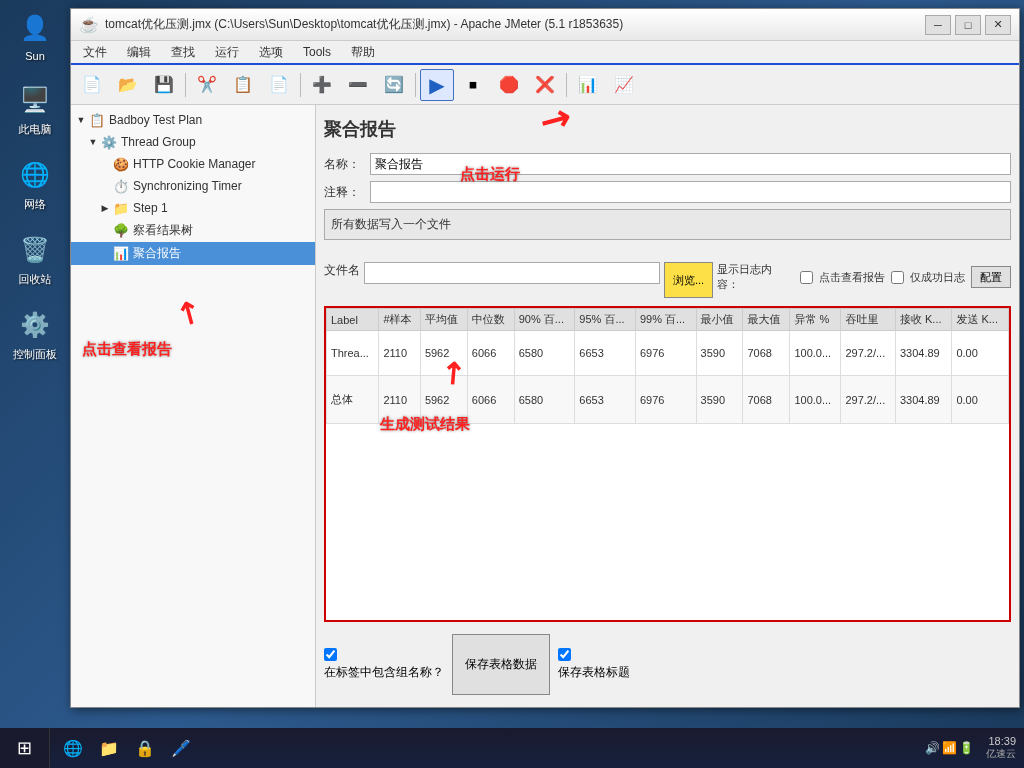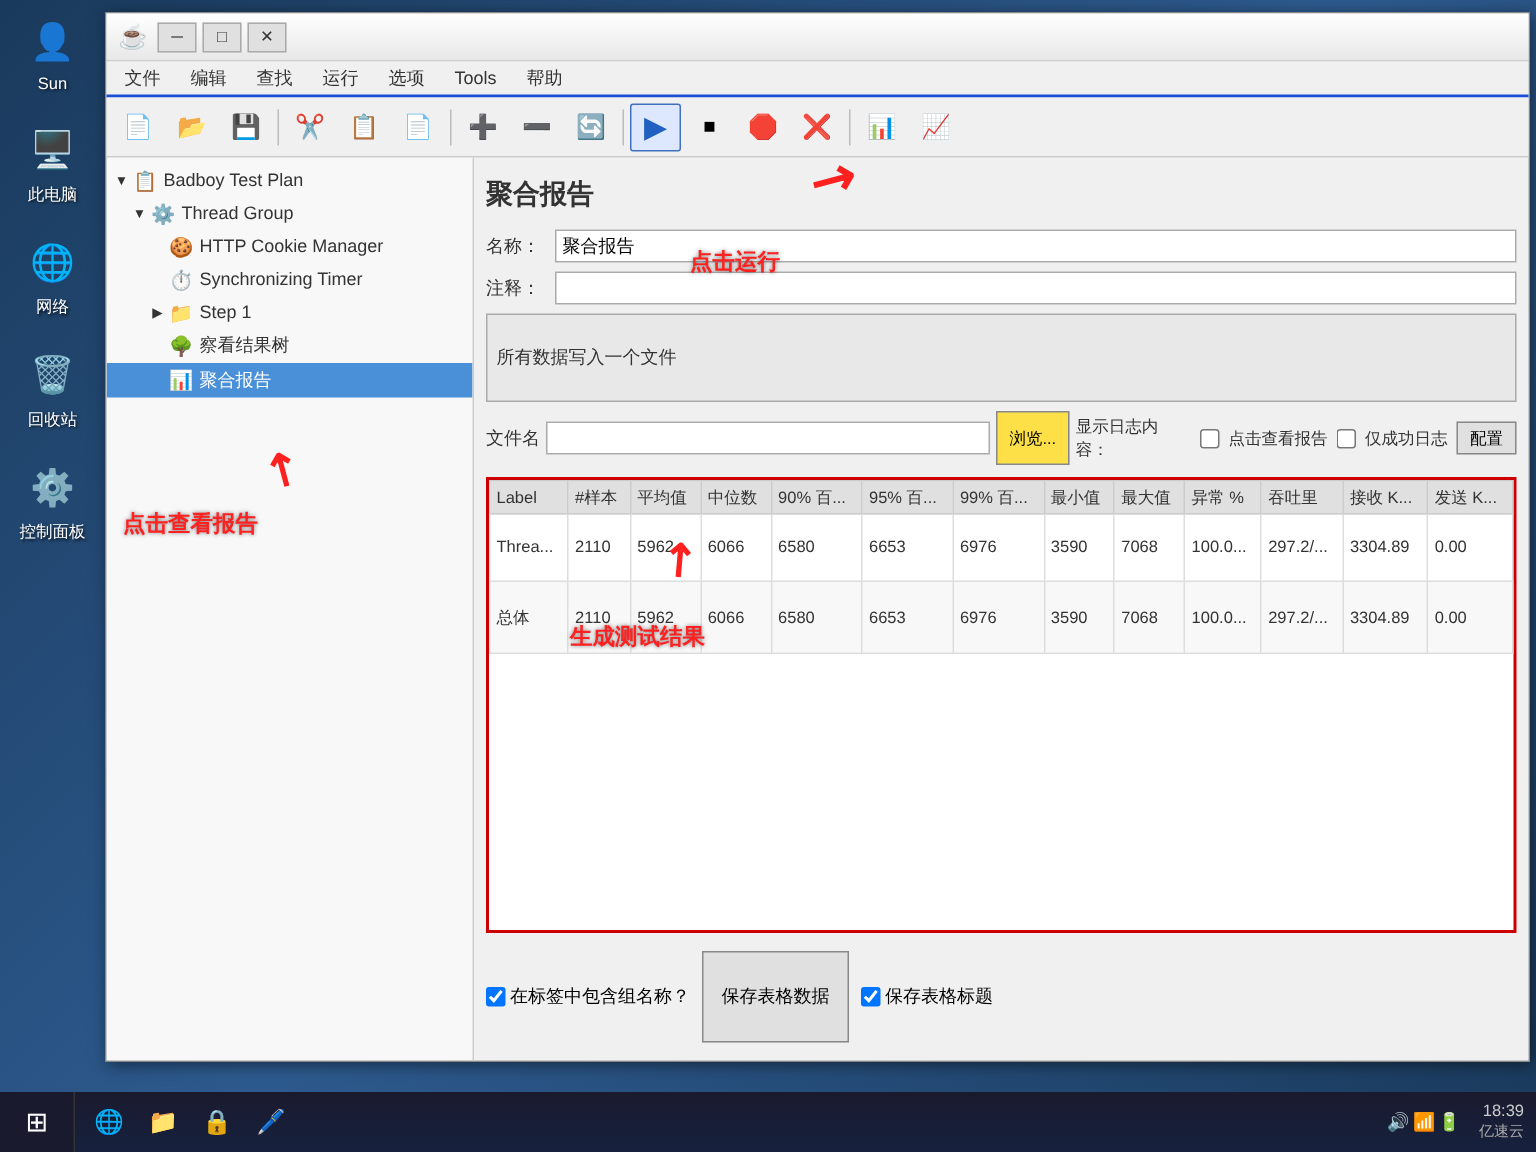--- a/index.html
+++ b/index.html
@@ -256,28 +256,28 @@
       border: 1px solid #aaa;
       background: white;
       padding: 0 4px;
       font-size: 12px;
     }
 
     .section-title {
       font-size: 12px;
       color: #333;
       border: 1px solid #aaa;
-      padding: 20px 6px;
-      margin-bottom: 6px;
+      padding: 6px 6px;
+      margin-bottom: 22px;
       background: #e8e8e8;
     }
 
     .file-row {
       display: flex;
-      align-items: center;
+      align-items: flex-start;
       gap: 4px;
       margin-bottom: 8px;
     }
 
     .file-label { font-size: 12px; color: #333; }
     .file-input {
       flex: 1;
       height: 22px;
       border: 1px solid #aaa;
       background: white;
@@ -348,23 +348,24 @@
     .bottom-options {
       display: flex;
       align-items: center;
       gap: 8px;
       padding: 4px 0;
       flex-shrink: 0;
     }
 
     .checkbox-option {
       display: flex;
-      align-items: center;
+      align-items: flex-start;
       gap: 3px;
       font-size: 12px;
+      flex-direction: column;
     }
 
     .save-btn {
       padding: 21px 12px;
       border: 1px solid #888;
       background: #e0e0e0;
       cursor: pointer;
       font-size: 12px;
     }
 
@@ -500,20 +501,21 @@
     <div class="desktop-icon">
       <div class="icon-img">⚙️</div>
       <div class="icon-label">控制面板</div>
     </div>
   </div>
 
   <div class="jmeter-window">
 
     <div class="title-bar">
       <div class="app-icon">☕</div>
+      <div class="title-text">tomcat优化压测.jmx (C:\Users\Sun\Desktop\tomcat优化压测.jmx) - Apache JMeter (5.1 r1853635)</div>
       <div class="window-controls">
         <div class="window-btn">─</div>
         <div class="window-btn">□</div>
         <div class="window-btn close">✕</div>
       </div>
     </div>
 
     <div class="menu-bar">
       <div class="menu-item">文件</div>
       <div class="menu-item">编辑</div>

